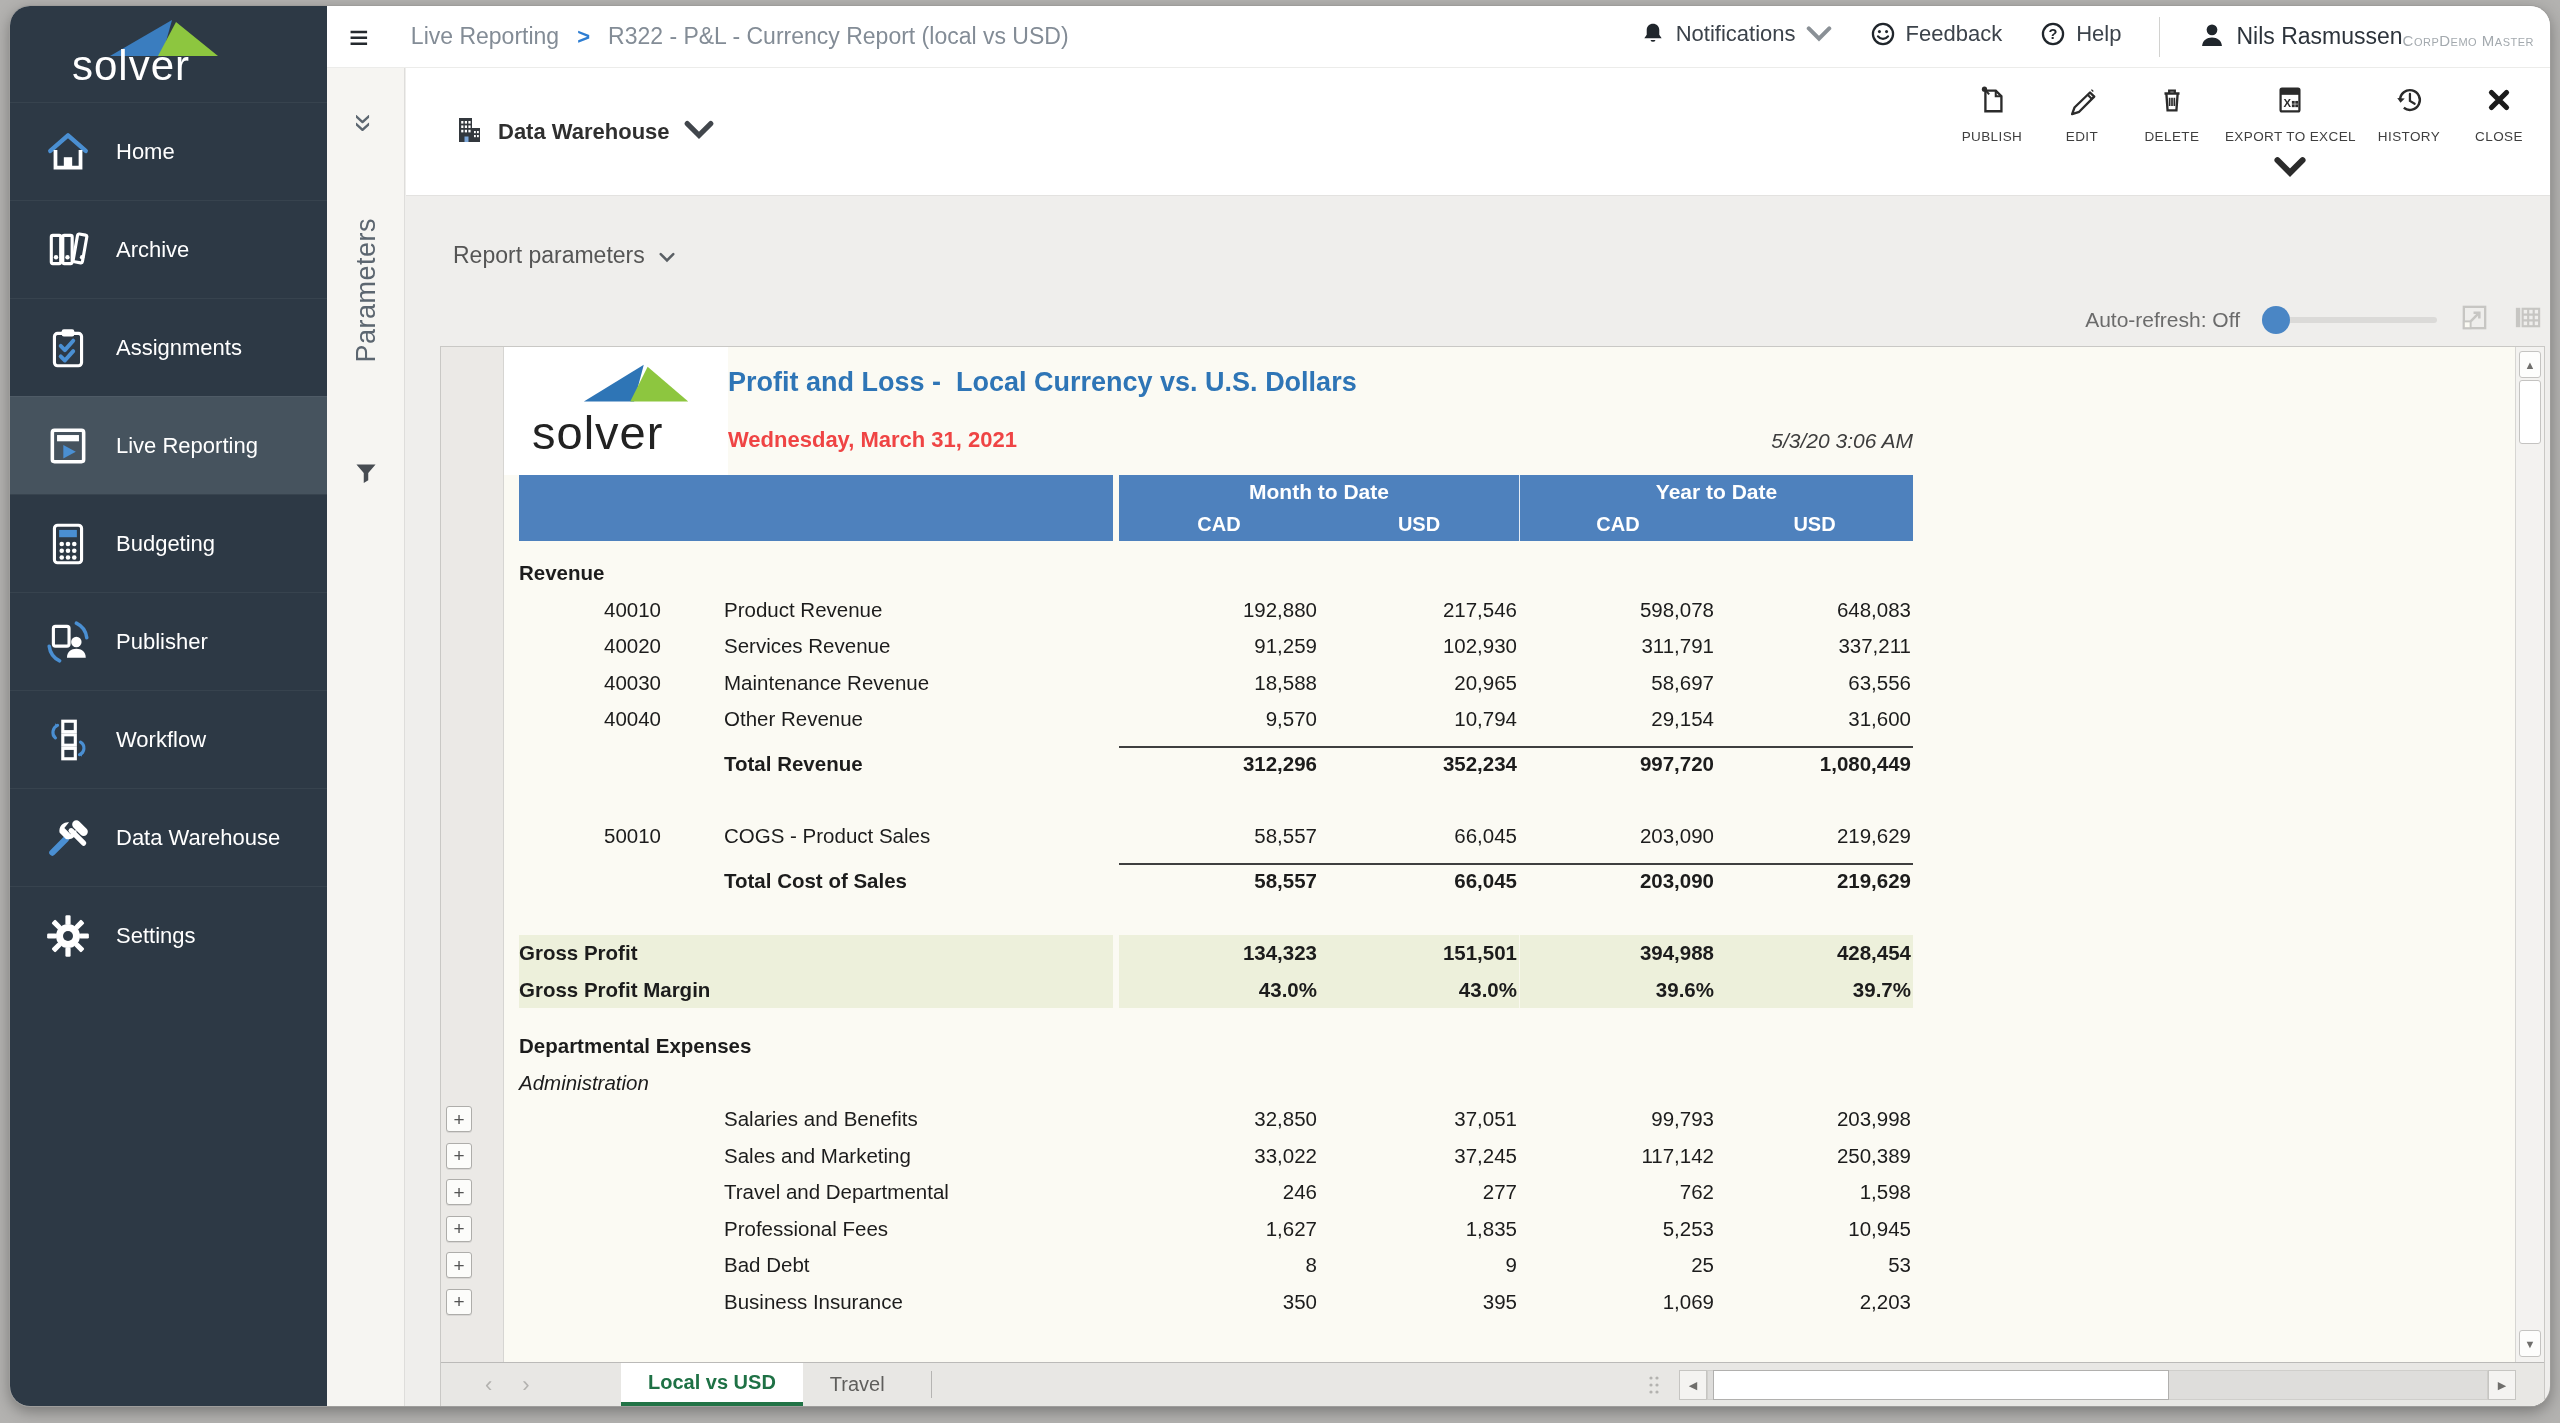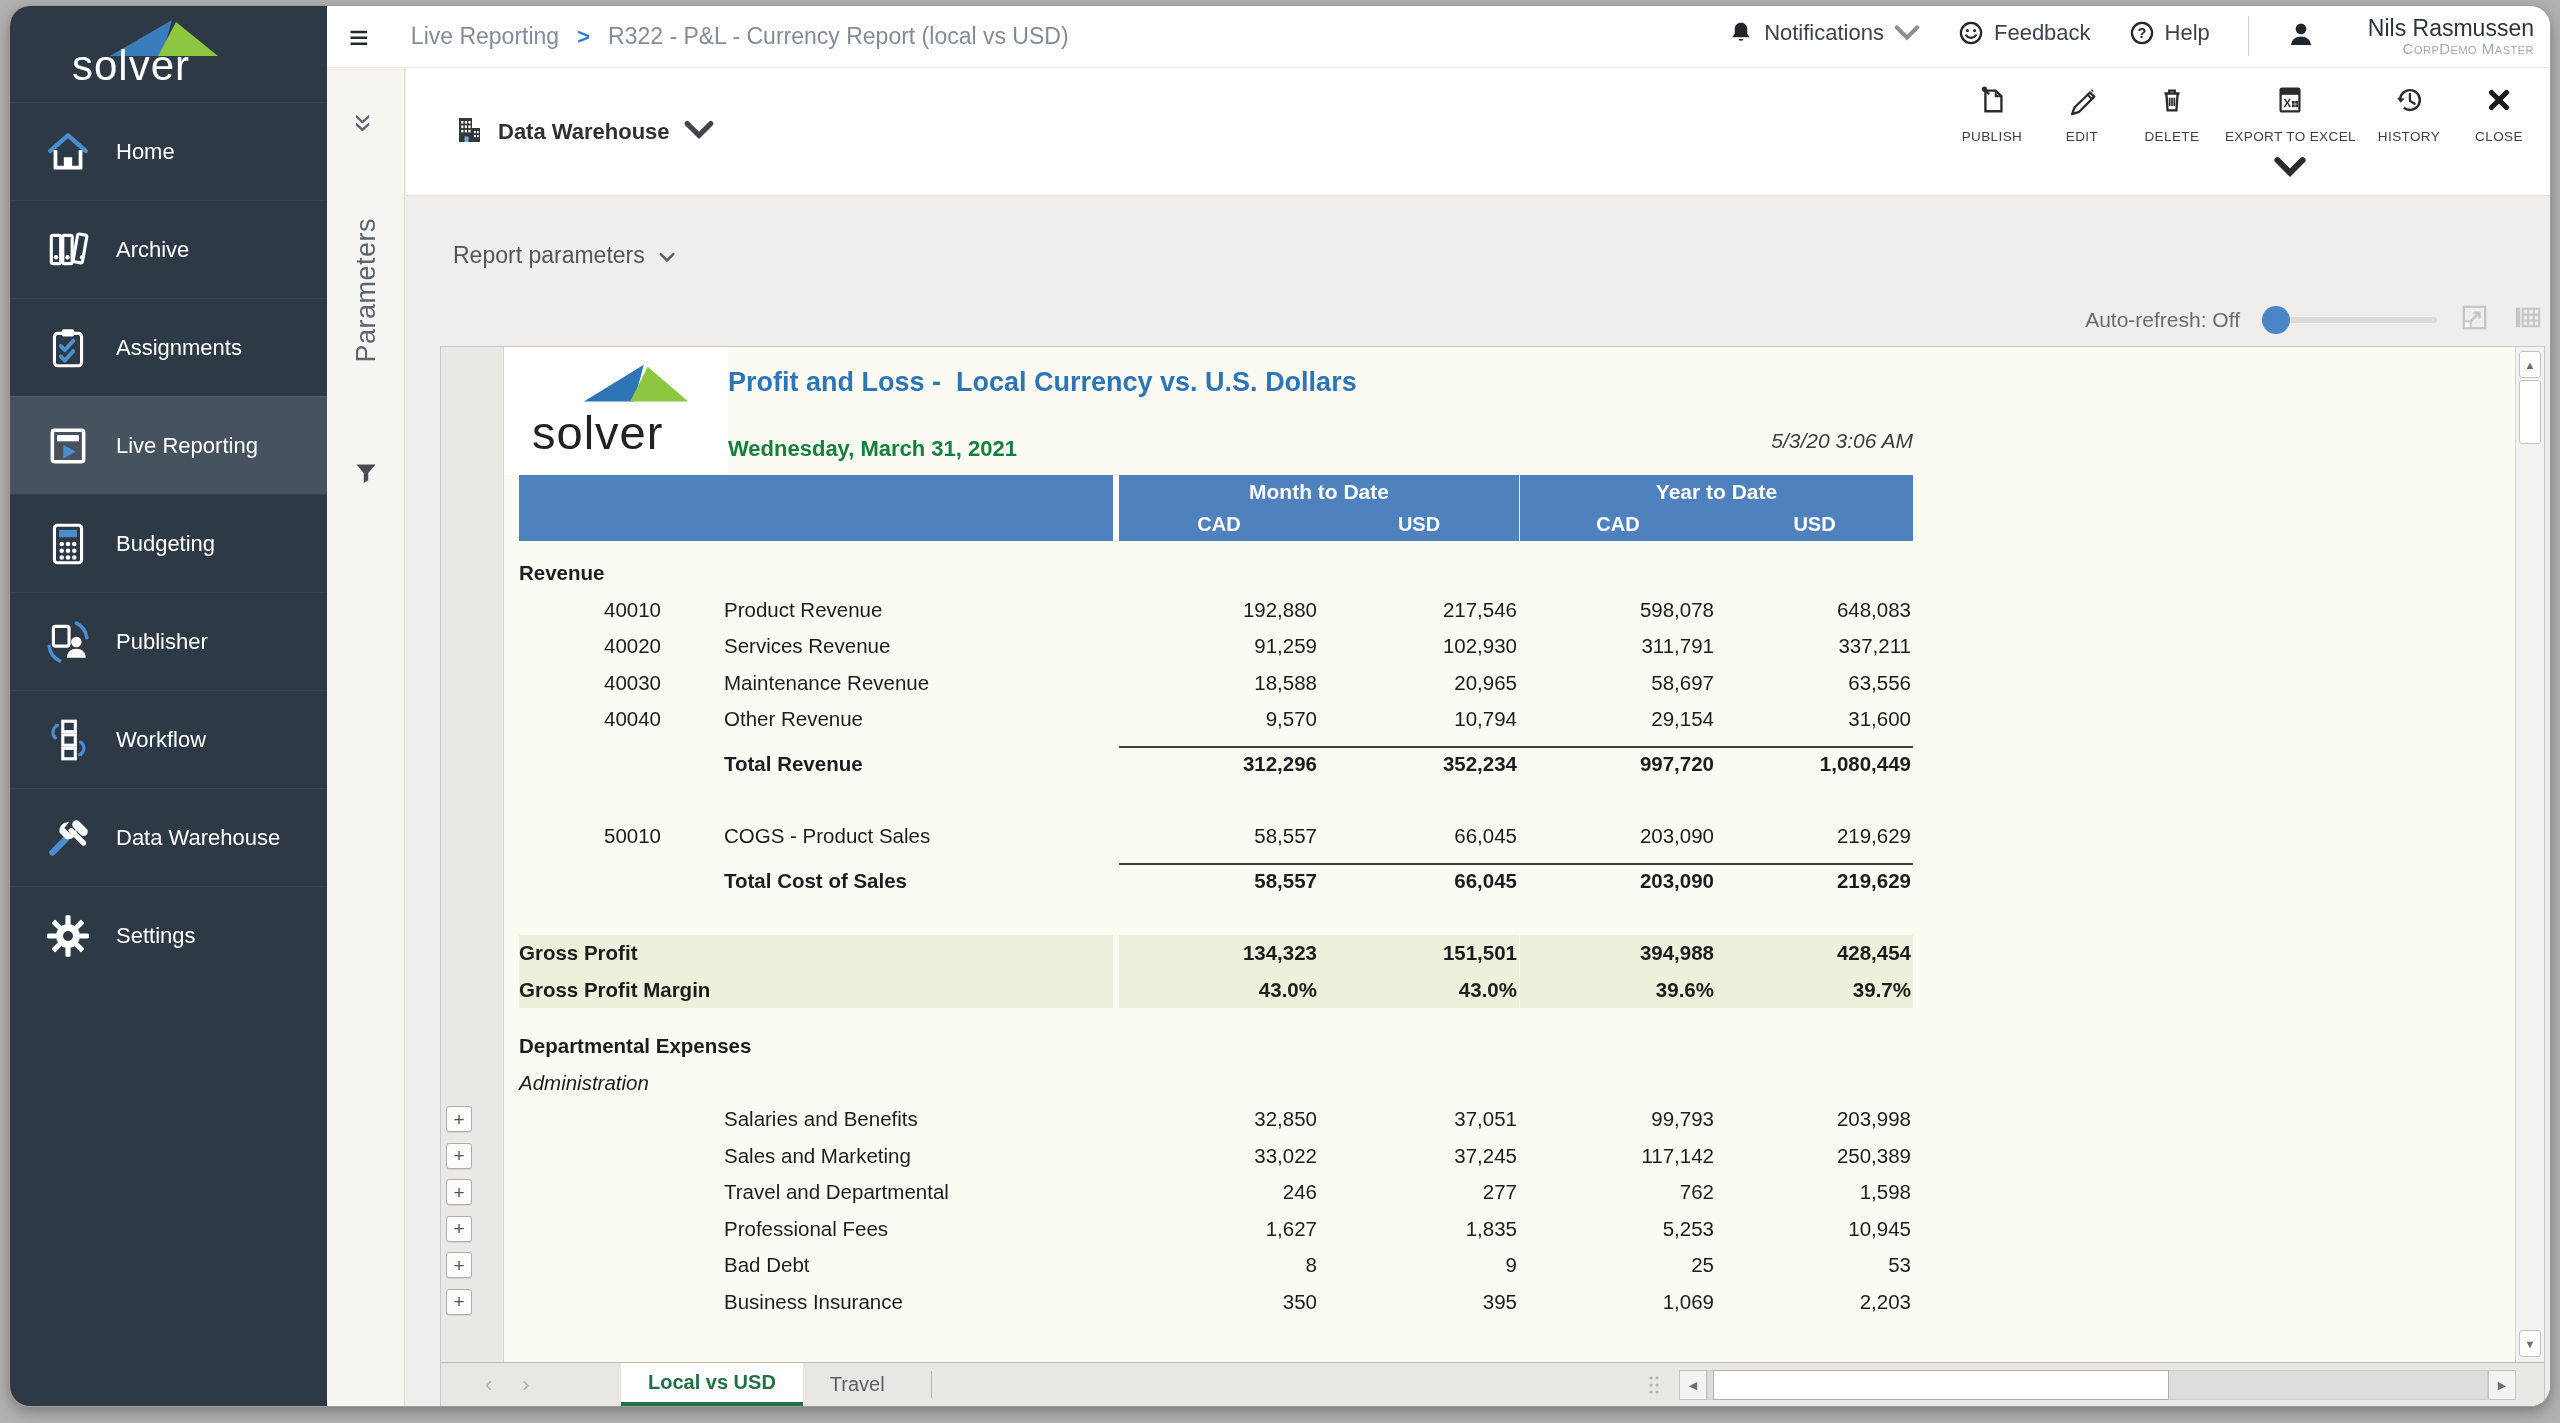--- a/index.html
+++ b/index.html
@@ -34,21 +34,21 @@
   .hamburger{margin-left:22px;font-size:34px;font-weight:bold;color:#24292e;cursor:pointer;line-height:1;}
   .crumb{display:flex;align-items:center;margin-left:42px;gap:18px;}
   .crumb-section{font-size:23px;color:#838c96;font-weight:300;cursor:pointer;}
   .crumb-sep{font-size:22px;color:#2d7dd2;font-weight:bold;}
   .crumb-page{font-size:23px;color:#838c96;font-weight:300;}
   .topbar-right{margin-left:auto;display:flex;align-items:center;gap:38px;padding-right:16px;}
   .tb-item{display:flex;align-items:flex-start;gap:10px;font-size:22px;color:#3c434b;font-weight:300;cursor:pointer;}
   .tb-item svg{width:26px;height:26px;}
   .tb-divider{width:1px;height:40px;background:#d2d2d0;}
   .user{display:flex;align-items:center;gap:10px;cursor:pointer;}
-  .user-col{display:flex;flex-direction:column;align-items:flex-end;line-height:1.1;margin-left:43px;}
+  .user-col{display:flex;align-items:flex-end;line-height:1.1;}
   .user-name{font-size:23px;color:#2c333b;font-weight:400;}
   .user-org{font-size:15px;color:#a3a9ae;font-variant:small-caps;letter-spacing:.5px;}
 
   
   .toolbar{position:absolute;left:396px;top:62px;right:0;height:128px;background:#fff;
     border-bottom:1px solid #e3e2e0;z-index:2;}
   .dw-select{position:absolute;left:48px;top:0;height:100%;display:flex;align-items:center;gap:14px;cursor:pointer;}
   .dw-select svg{width:30px;height:30px;}
   .dw-label{font-size:22px;color:#2f2f2f;font-weight:600;}
   .actions{position:absolute;right:14px;top:16px;display:flex;align-items:flex-start;gap:16px;}
@@ -69,21 +69,21 @@
 
   
   .viewer{position:absolute;left:430px;top:340px;right:5px;bottom:0;background:#fbfaf3;
     border:1px solid #c9c8c5;border-bottom:none;z-index:1;}
   .gutter{position:absolute;left:0;top:0;bottom:44px;width:63px;background:#ebe9e6;border-right:1px solid #d6d5d2;}
   .sheet{position:absolute;left:63px;top:0;right:29px;bottom:44px;background:#fbfaf3;}
   .logo-box{position:absolute;left:0;top:0;width:224px;height:128px;background:#fff;}
   .logo-box .tri{position:absolute;left:76px;top:10px;width:116px;height:52px;}
   .logo-box .word{position:absolute;left:28px;top:58px;font-size:47px;color:#222;letter-spacing:1px;}
   .rep-title{position:absolute;left:224px;top:20px;font-size:27px;font-weight:bold;color:#2e75b6;white-space:pre;}
-  .rep-date{position:absolute;left:224px;top:80px;font-size:22px;font-weight:bold;color:#15803d;margin-top:9px;}
+  .rep-date{position:absolute;left:224px;top:80px;font-size:22px;font-weight:bold;color:#ef4444;}
   .rep-ts{position:absolute;left:1100px;top:82px;width:309px;text-align:right;font-style:italic;
     font-size:21px;color:#3d3d3d;}
 
   .rtable{position:absolute;left:15px;top:128px;width:1394px;}
   .thead{position:relative;height:66px;}
   .th-blank{position:absolute;left:0;top:0;width:594px;height:66px;background:#4e81bd;}
   .th-groups{position:absolute;left:600px;top:0;width:794px;height:66px;background:#4e81bd;}
   .th-groups::after{content:"";position:absolute;left:400px;top:0;bottom:0;width:1px;background:rgba(255,255,255,.85);}
   .grp{position:absolute;top:0;height:33px;display:flex;align-items:center;justify-content:center;
     color:#fff;font-weight:bold;font-size:21px;}

